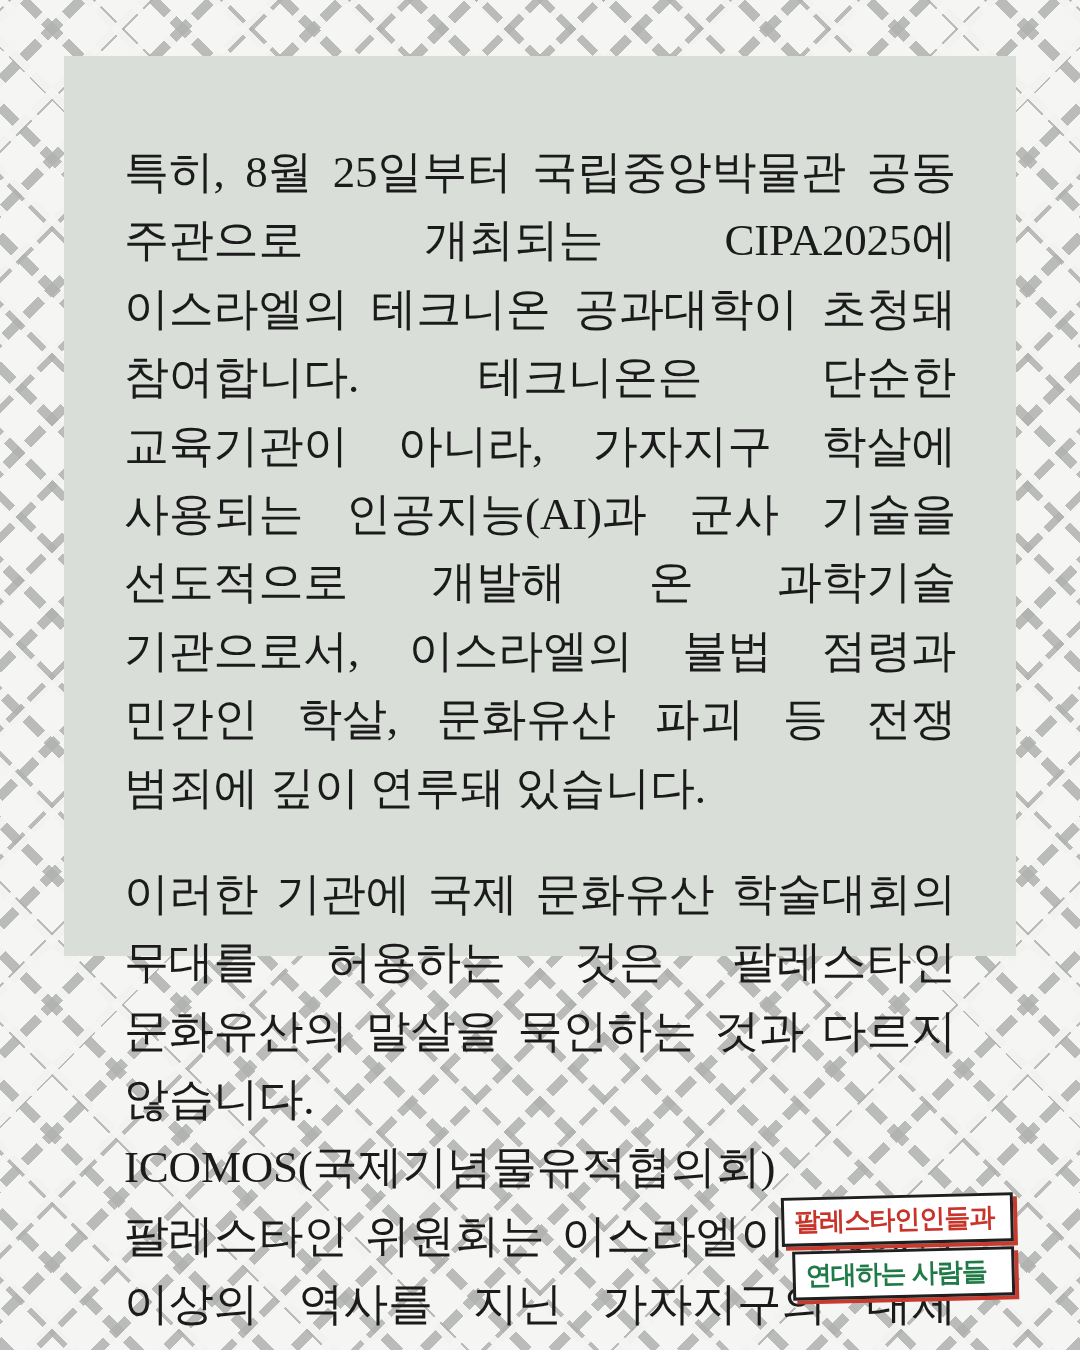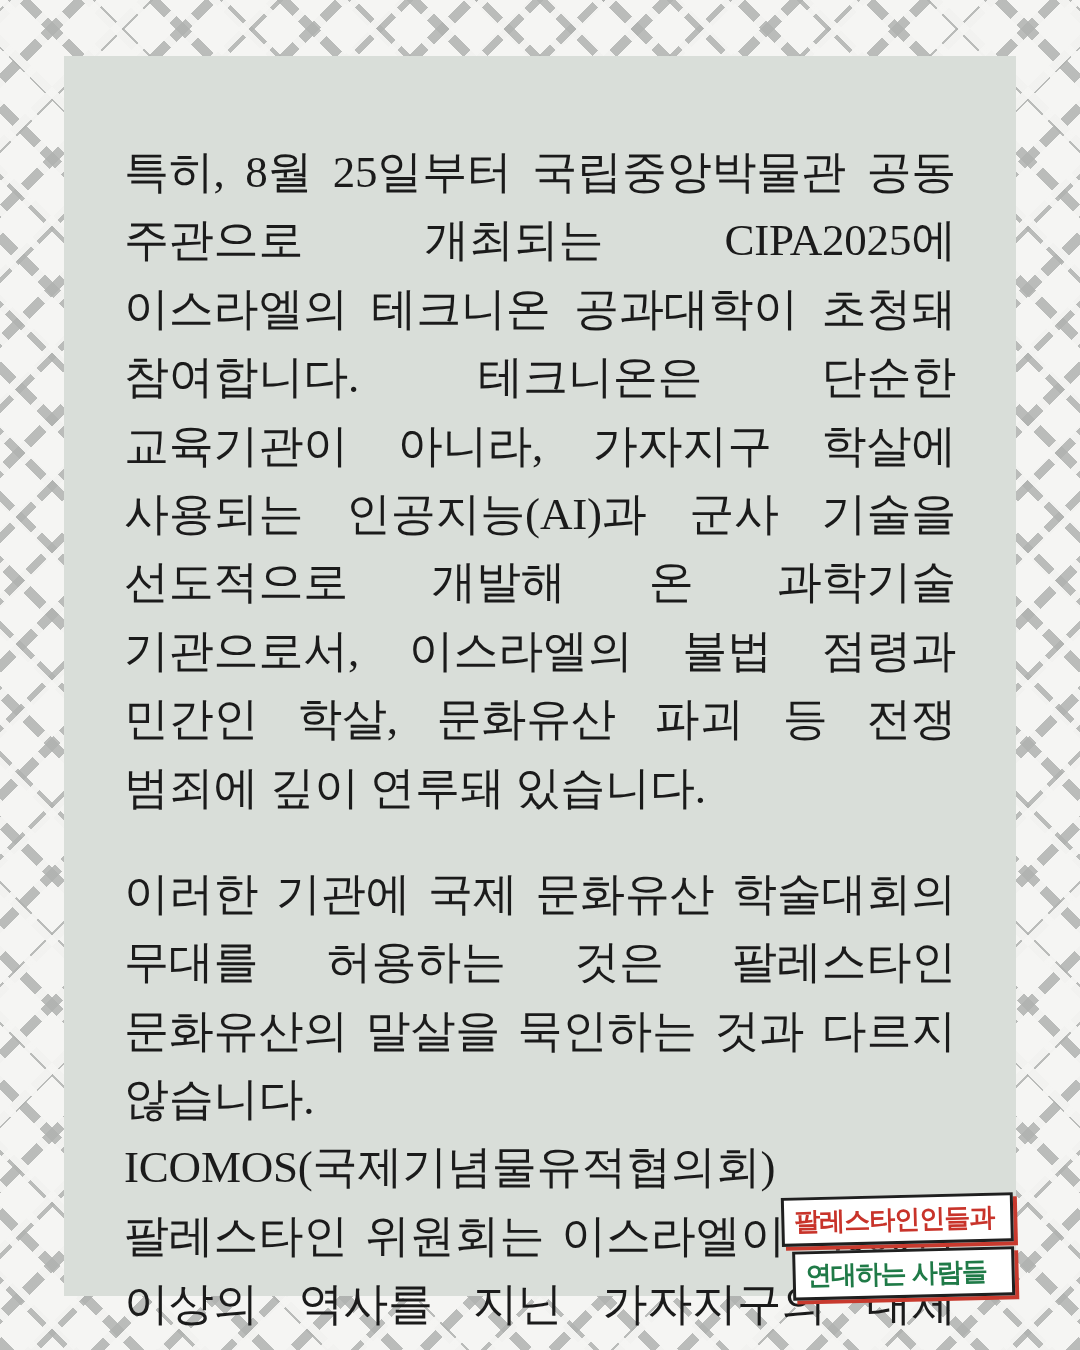--- a/index.html
+++ b/index.html
@@ -49,21 +49,21 @@
         rgba(245,245,243,0.95) 22px,
         rgba(245,245,243,0.95) 30px);
   }
 
   
   #content-card {
     position: absolute;
     left: 64px;
     top: 56px;
     width: 952px;
-    height: 1240px;
+    height: 900px;
     background: #d9ded9;
     box-sizing: border-box;
     padding: 82px 60px 40px 60px;
   }
 
   .body-paragraph {
     font-family: "Liberation Serif", serif;
     font-size: 45px;
     line-height: 1.52;
     color: #1b1b1b;

